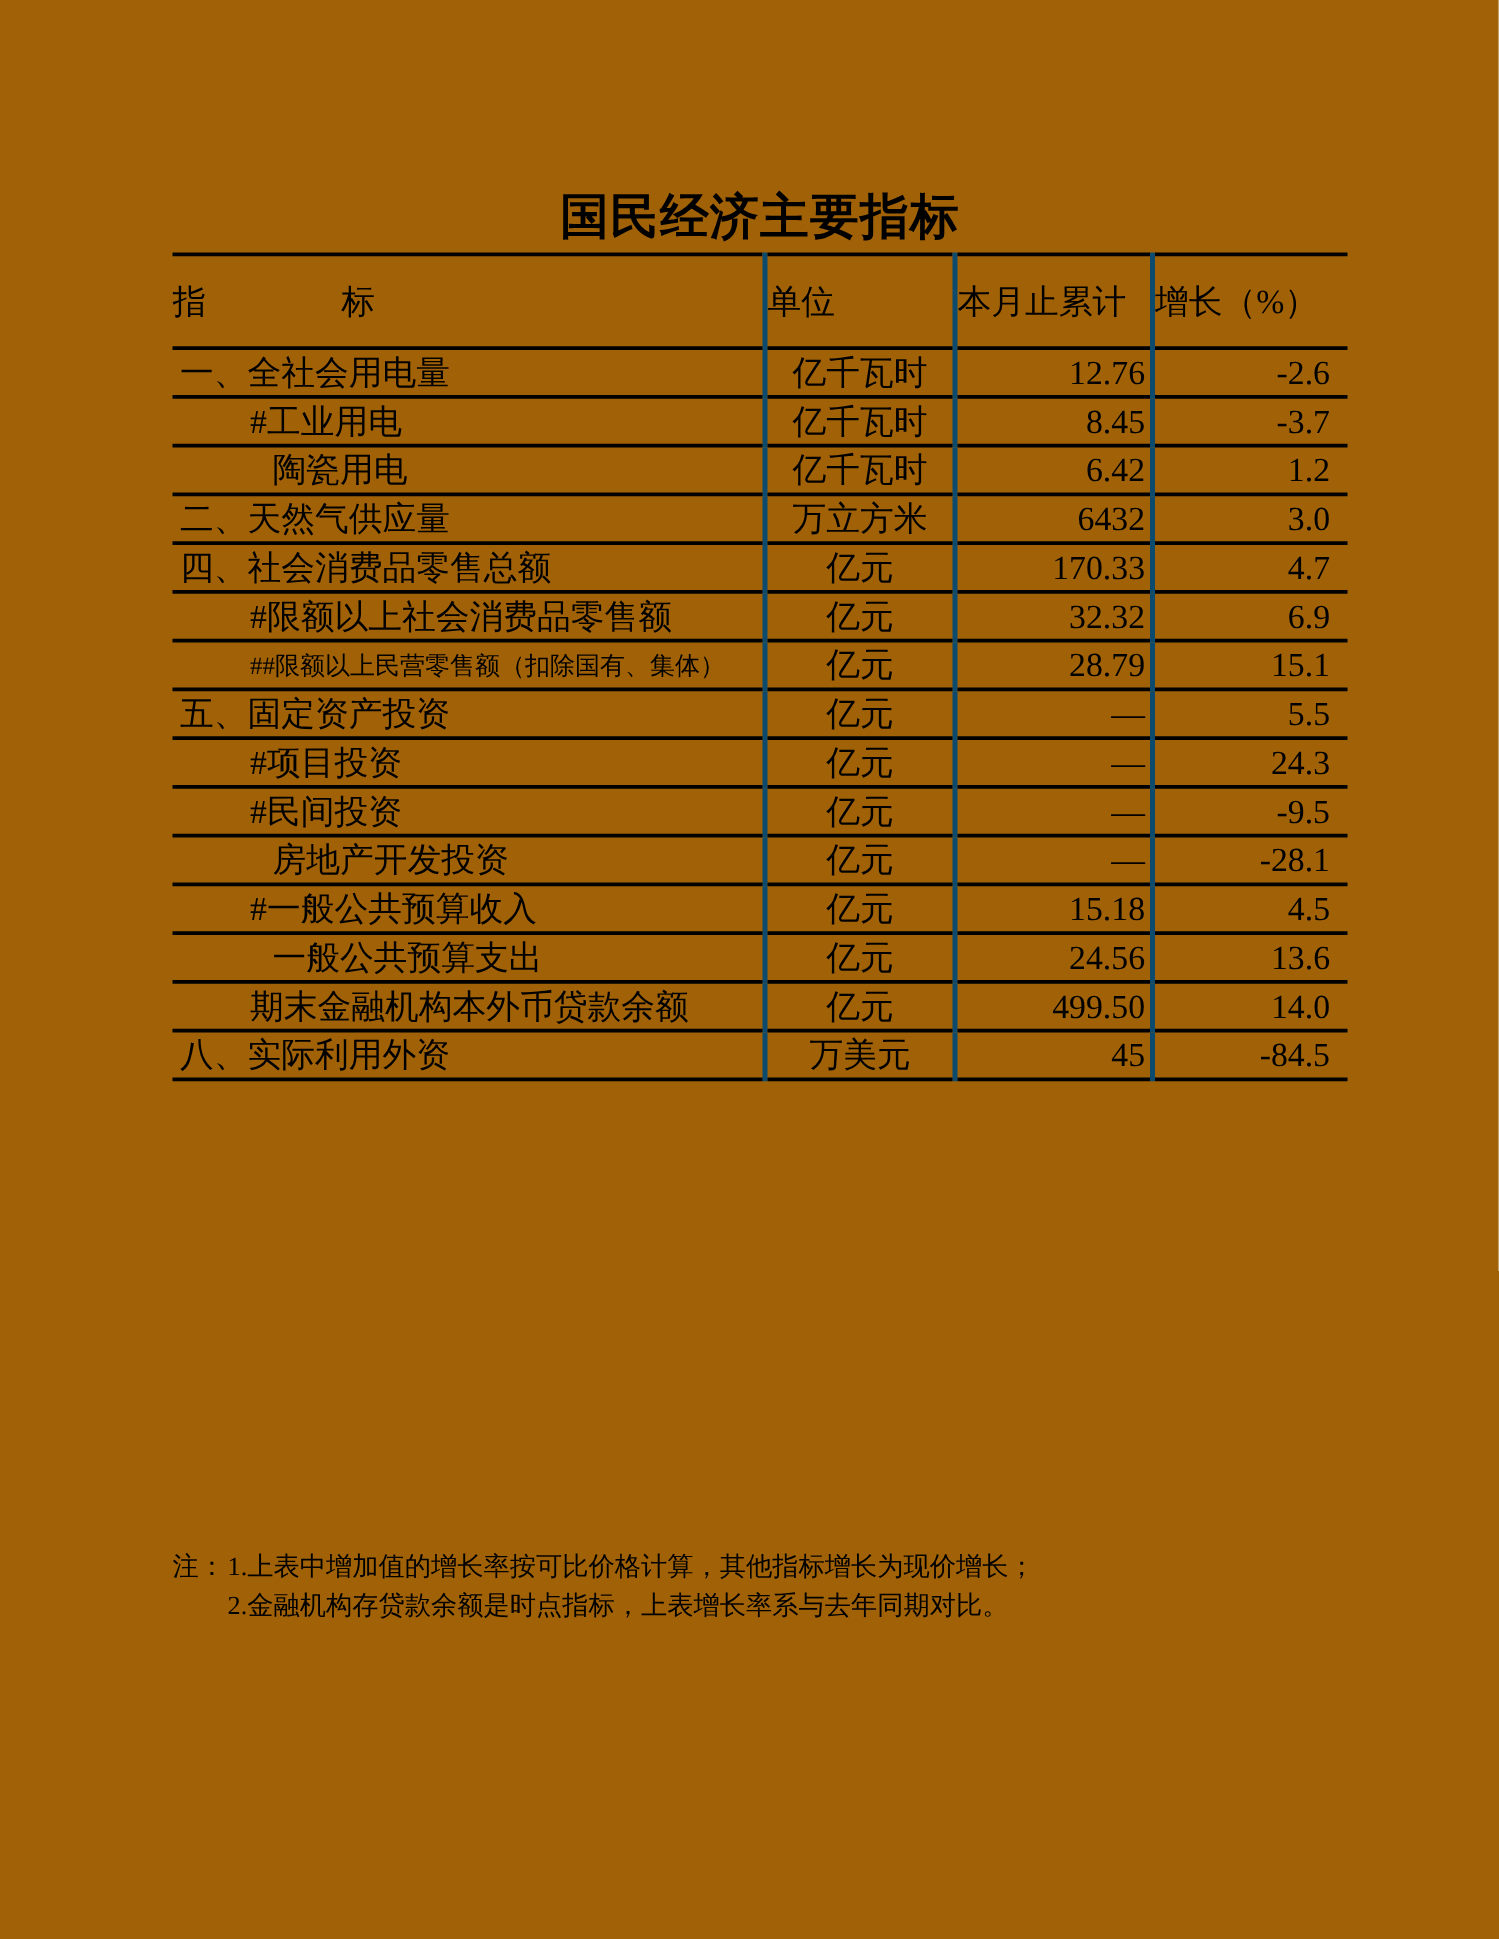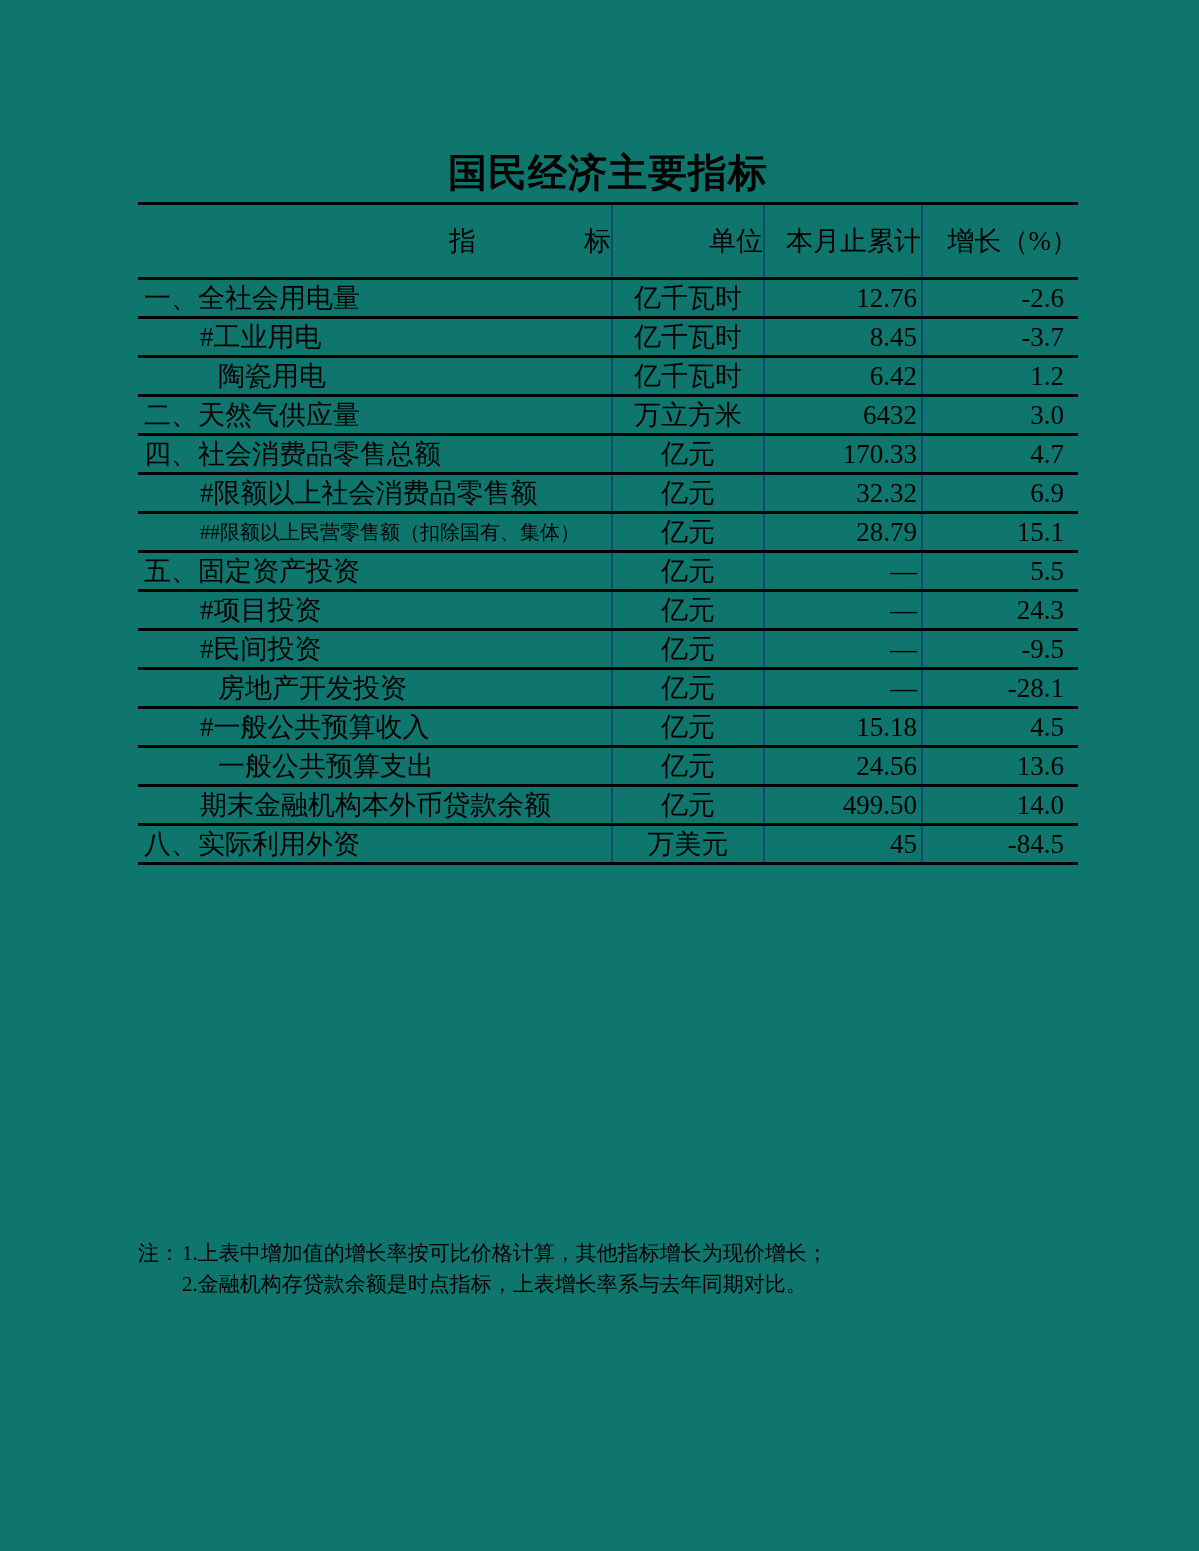--- a/index.html
+++ b/index.html
@@ -4,21 +4,21 @@
 <style>
   html, body {
     margin: 0;
     padding: 0;
     background: #ffffff;
   }
   .page {
     position: relative;
     width: 1199px;
     height: 1551px;
-    background: #0f766e;
+    background: #a16207;
     color: #000000;
     font-family: "Liberation Serif", "DejaVu Serif", serif;
     overflow: hidden;
   }
   .title {
     position: absolute;
     top: 146px;
     left: 138px;
     width: 940px;
     text-align: center;
@@ -47,23 +47,23 @@
   thead tr { height: 75px; }
   tbody tr { height: 36px; }
   th, td {
     padding: 0;
     font-size: 27px;
     font-weight: normal;
     vertical-align: middle;
     overflow: hidden;
     white-space: nowrap;
   }
-  th { text-align: right; font-family: Liberation Serif, serif; }
+  th { text-align: left; font-family: Liberation Serif, serif; }
   .col-unit, .col-cum, .col-growth {
-    border-left: 2px solid #0c4a6e;
+    border-left: 4px solid #0c4a6e;
   }
   td.col-indicator { text-align: left; }
   td.col-unit { text-align: center; }
   td.col-cum {
     text-align: right;
     padding-right: 4px;
   }
   td.col-growth {
     text-align: right;
     padding-right: 14px;

